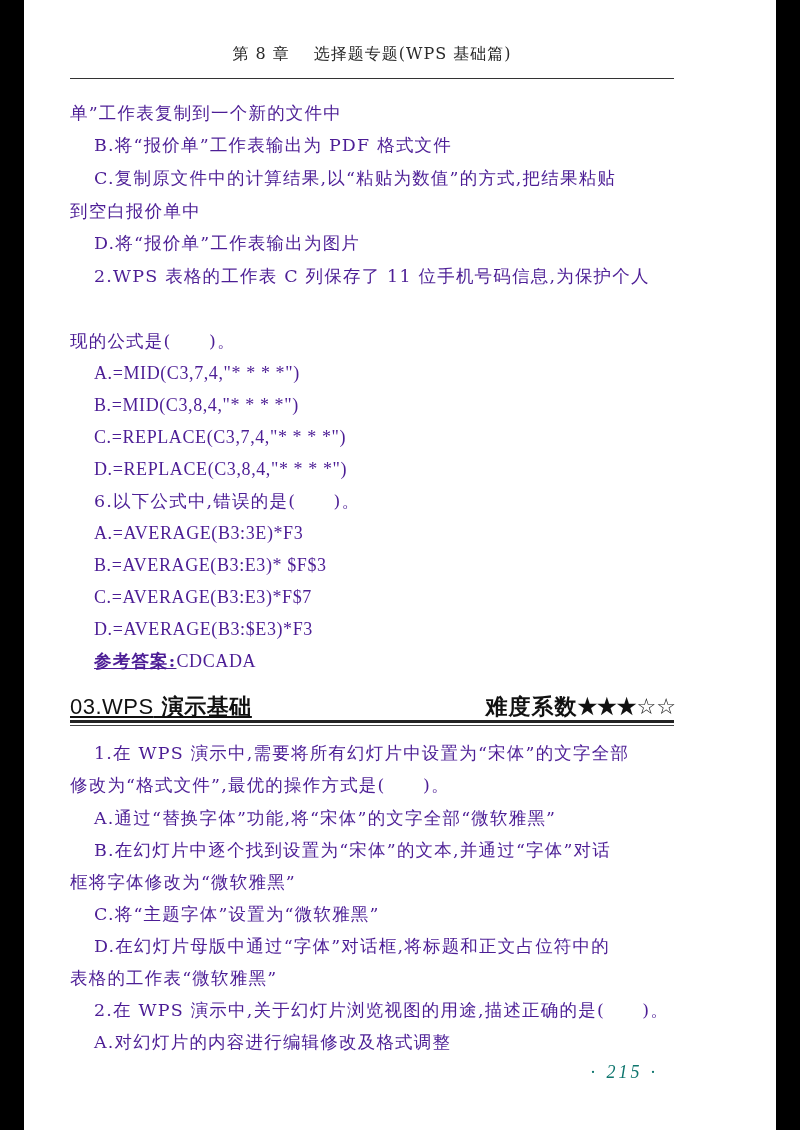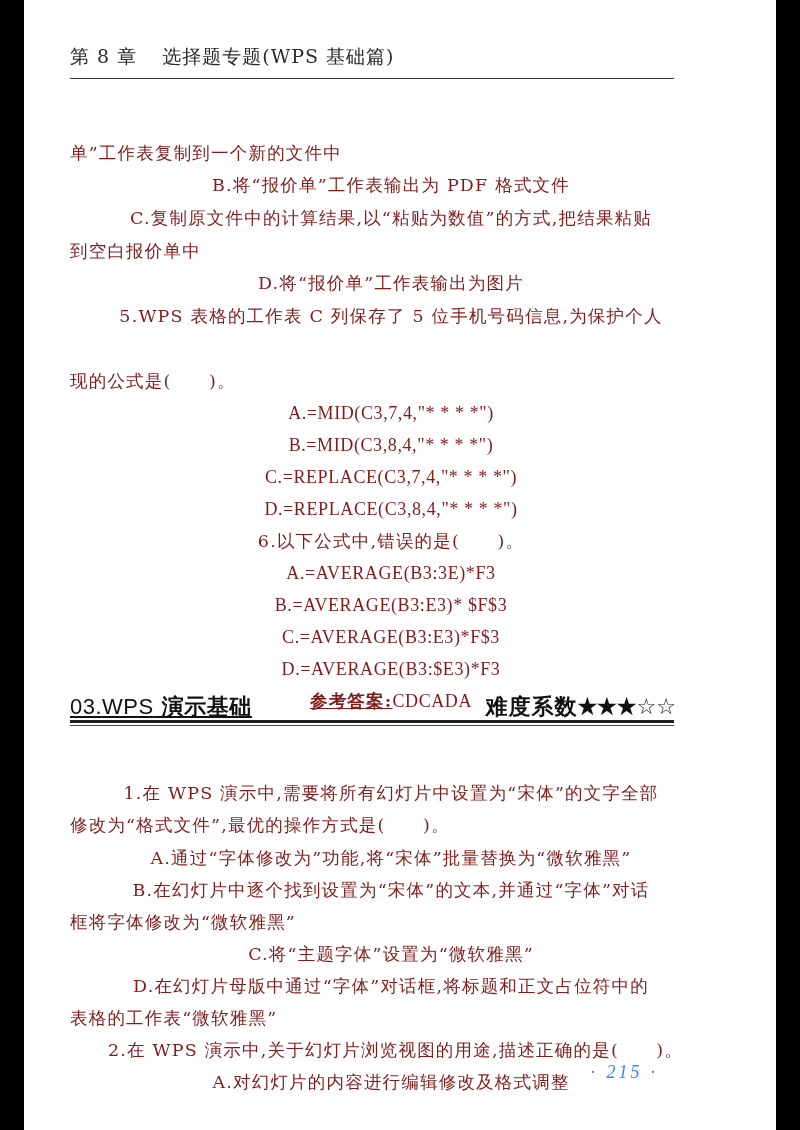--- a/index.html
+++ b/index.html
@@ -21,21 +21,22 @@
       height: 1130px;
       background: #ffffff;
       color: #1a1a1a;
       font-family: "DejaVu Serif", "Liberation Serif", serif;
     }
     .running-head {
       position: absolute;
       left: 46px;
       top: 44px;
       width: 604px;
-      font-size: 19px;
+      text-align: center;
+      font-size: 16px;
       letter-spacing: 1px;
       color: #2a2a2a;
     }
     .running-head .chap {
       margin-right: 18px;
     }
     .head-rule {
       position: absolute;
       left: 46px;
       top: 78px;
@@ -44,27 +45,25 @@
       border-top: 1.5px solid #333;
     }
     .line {
       position: absolute;
       left: 46px;
       width: 604px;
       font-size: 17.5px;
       line-height: 24px;
       white-space: nowrap;
       letter-spacing: 1.2px;
-      color: #7f1d1d;
-      margin-top: 40px;
+      color: #4c1d95;
     }
     .indent {
-      left: 84px;
+      left: 70px;
       width: 566px;
-      text-align: center;
     }
     .formula {
       letter-spacing: 0.6px;
       font-family: "Liberation Serif", "DejaVu Serif", serif;
       font-size: 18px;
     }
     .bold {
       font-weight: bold;
       text-decoration: underline;
     }
@@ -116,21 +115,21 @@
       height: 1px;
       background: #444;
     }
     .page-number {
       position: absolute;
       left: 566px;
       top: 1062px;
       font-size: 18px;
       font-style: italic;
       font-family: "Liberation Serif", "DejaVu Serif", serif;
-      color: #3b82f6;
+      color: #0f766e;
       letter-spacing: 3px;
       text-align: right;
     }
     .page-number .dot {
       font-style: normal;
     }
   </style>
 </head>
 <body>
 
@@ -141,49 +140,49 @@
     <span>选择题专题(WPS 基础篇)</span>
   </div>
   <div class="head-rule"></div>
 
   <div class="line" style="top:101px">单”工作表复制到一个新的文件中</div>
   <div class="line indent" style="top:133px">B.将“报价单”工作表输出为 PDF 格式文件</div>
   <div class="line" style="top:199px">到空白报价单中</div>
   <div class="line indent" style="top:166px">C.复制原文件中的计算结果,以“粘贴为数值”的方式,把结果粘贴</div>
   <div class="line indent" style="top:231px">D.将“报价单”工作表输出为图片</div>
 
-  <div class="line indent" style="top:264px">5.WPS 表格的工作表 C 列保存了 5 位手机号码信息,为保护个人</div>
+  <div class="line indent" style="top:264px">2.WPS 表格的工作表 C 列保存了 11 位手机号码信息,为保护个人</div>
   <div class="line" style="top:329px">现的公式是(　　)。</div>
   <div class="line indent formula" style="top:361px">A.=MID(C3,7,4,"* * * *")</div>
   <div class="line indent formula" style="top:393px">B.=MID(C3,8,4,"* * * *")</div>
   <div class="line indent formula" style="top:425px">C.=REPLACE(C3,7,4,"* * * *")</div>
   <div class="line indent formula" style="top:457px">D.=REPLACE(C3,8,4,"* * * *")</div>
 
   <div class="line indent" style="top:489px">6.以下公式中,错误的是(　　)。</div>
   <div class="line indent formula" style="top:521px">A.=AVERAGE(B3:3E)*F3</div>
   <div class="line indent formula" style="top:553px">B.=AVERAGE(B3:E3)* $F$3</div>
-  <div class="line indent formula" style="top:585px">C.=AVERAGE(B3:E3)*F$3</div>
+  <div class="line indent formula" style="top:585px">C.=AVERAGE(B3:E3)*F$7</div>
   <div class="line indent formula" style="top:617px">D.=AVERAGE(B3:$E3)*F3</div>
 
   <div class="line indent" style="top:649px">
     <span class="bold">参考答案:</span><span class="formula">CDCADA</span>
   </div>
 
   <div class="section-title">
     <span class="num">03.WPS</span><span> 演示基础</span>
   </div>
   <div class="difficulty">
     <span>难度系数</span><span class="stars-filled">★★★</span><span class="stars-empty">☆☆</span>
   </div>
   <div class="section-rule-thick"></div>
   <div class="section-rule-thin"></div>
 
   <div class="line indent" style="top:741px">1.在 WPS 演示中,需要将所有幻灯片中设置为“宋体”的文字全部</div>
   <div class="line" style="top:773px">修改为“格式文件”,最优的操作方式是(　　)。</div>
-  <div class="line indent" style="top:806px">A.通过“字体修改为”功能,将“宋体”批量替换为“微软雅黑”</div>
+  <div class="line indent" style="top:806px">A.通过“替换字体”功能,将“宋体”的文字全部“微软雅黑”</div>
   <div class="line indent" style="top:838px">B.在幻灯片中逐个找到设置为“宋体”的文本,并通过“字体”对话</div>
   <div class="line" style="top:870px">框将字体修改为“微软雅黑”</div>
   <div class="line indent" style="top:902px">C.将“主题字体”设置为“微软雅黑”</div>
   <div class="line indent" style="top:934px">D.在幻灯片母版中通过“字体”对话框,将标题和正文占位符中的</div>
   <div class="line" style="top:966px">表格的工作表“微软雅黑”</div>
 
   <div class="line indent" style="top:998px">2.在 WPS 演示中,关于幻灯片浏览视图的用途,描述正确的是(　　)。</div>
   <div class="line indent" style="top:1030px">A.对幻灯片的内容进行编辑修改及格式调整</div>
 
   <div class="page-number">

